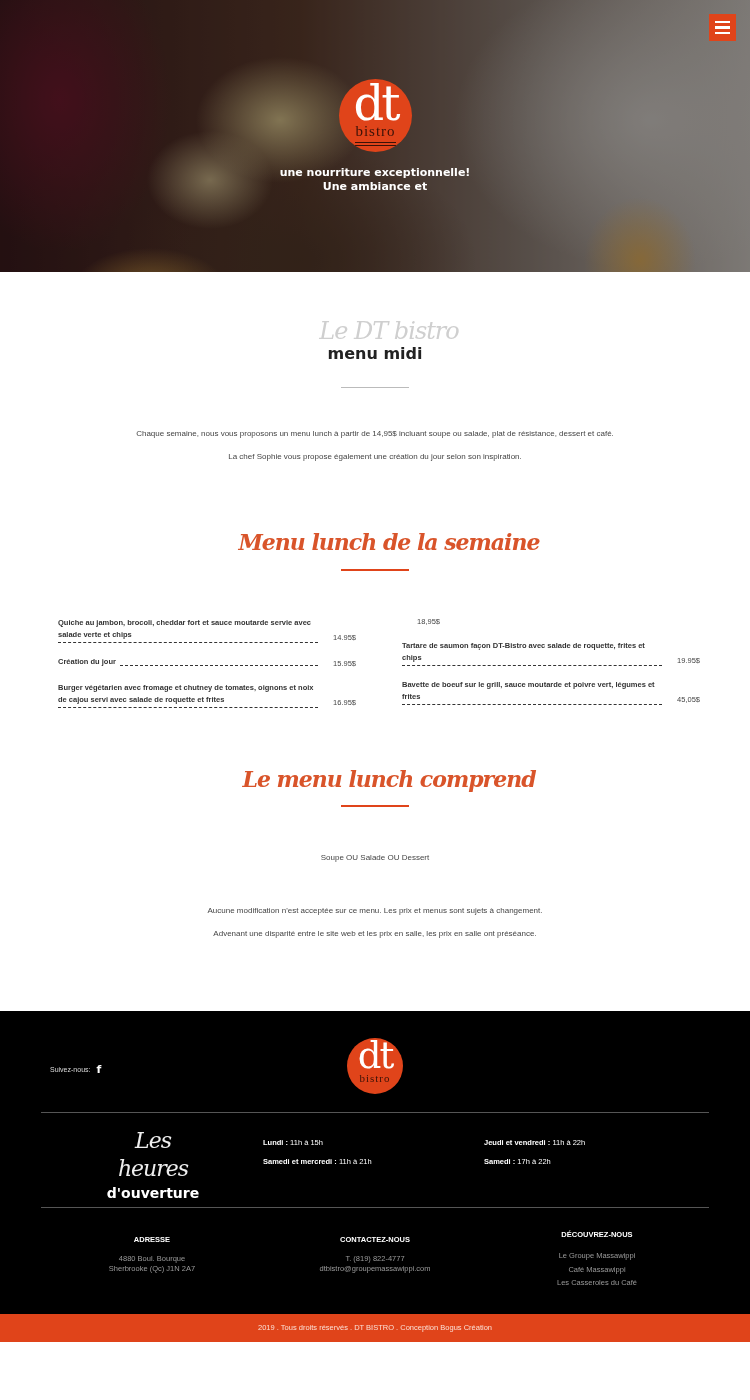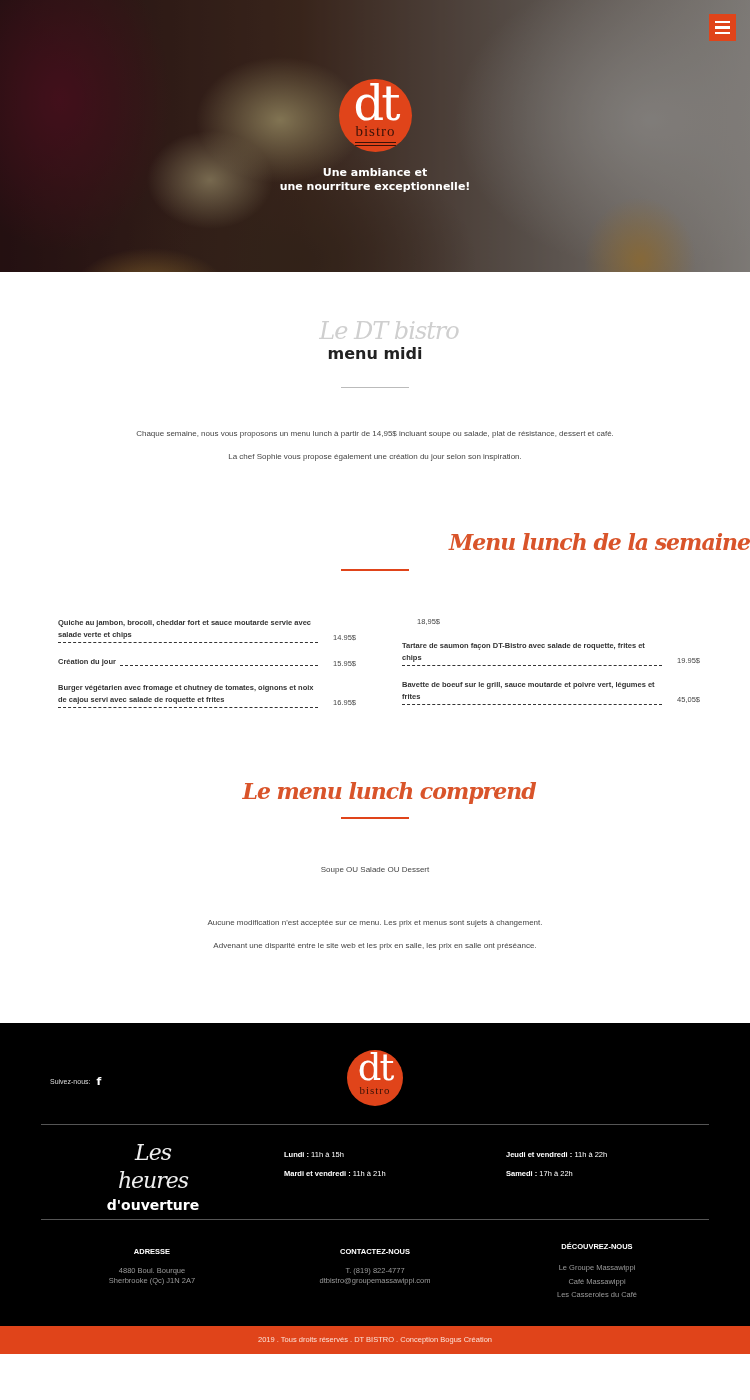--- a/index.html
+++ b/index.html
@@ -61,36 +61,36 @@
   .intro-title { font-family: "DejaVu Sans", sans-serif; font-weight: bold; font-size: 16px; color: #222; margin-top: -2px; }
   .rule-grey { width: 68px; height: 1px; background: #bbb; margin: 24px auto 0; }
   .intro-text { font-size: 8px; color: #444; margin-top: 40px; line-height: 11px; }
   .intro-text p + p { margin-top: 12px; }
 
   
   .sec-title { text-align: center; color: #d9542a; font-size: 22px; letter-spacing: -1px; }
   .rule-orange { width: 68px; height: 2px; background: #e0441a; margin: 0 auto; }
 
   .menu-sec { margin-top: 60px; }
-  .menu-sec .sec-title { line-height: 40px; text-align: right; }
+  .menu-sec .sec-title { line-height: 40px; }
   .menu-sec .rule-orange { margin-top: 7px; }
 
   .menu-grid { display: flex; justify-content: space-between; padding: 0 50px 0 58px; margin-top: 46px; }
   .menu-col { width: 298px; }
   .menu-item { display: flex; align-items: flex-end; margin-bottom: 13px; }
   .menu-item .name {
     flex: 1; font-size: 7.5px; font-weight: bold; color: #333; line-height: 12px;
     border-bottom: 1px dashed #333; padding-bottom: 1px;
   }
   .menu-item .price { width: 38px; text-align: right; font-size: 7.5px; color: #444; padding-bottom: 1px; }
   .menu-item.inline .name { display: flex; border-bottom: none; }
   .menu-item.inline .name .label { white-space: nowrap; padding-right: 4px; }
   .menu-item.inline .name .dots { flex: 1; border-bottom: 1px dashed #333; margin-bottom: 2px; }
 
-  .includes-sec { margin-top: 50px; }
+  .includes-sec { margin-top: 38px; }
   .includes-sec .sec-title { line-height: 40px; }
   .includes-sec .rule-orange { margin-top: 6px; }
   .includes-text { text-align: center; font-size: 8px; color: #444; margin-top: 46px; }
 
   .notice { text-align: center; font-size: 8px; color: #444; margin-top: 43px; line-height: 11px; }
   .notice p + p { margin-top: 12px; }
 
   
   .footer { background: #000; margin-top: 72px; height: 303px; position: relative; color: #fff; }
   .follow { position: absolute; left: 50px; top: 52px; font-size: 7px; color: #ddd; display: flex; align-items: center; gap: 6px; }
@@ -123,22 +123,22 @@
       <span></span>
       <span></span>
       <span></span>
     </div>
     <div class="logo">
       <div class="dt">dt</div>
       <div class="bistro">bistro</div>
       <div class="lines"></div>
     </div>
     <div class="tagline">
+      <div>une nourriture exceptionnelle!</div>
       <div>Une ambiance et</div>
-      <div>une nourriture exceptionnelle!</div>
     </div>
   </div>
 </header>
 
 <section class="intro">
   <div class="script intro-script">Le DT bistro</div>
   <h1 class="intro-title">menu midi</h1>
   <div class="rule-grey"></div>
   <div class="intro-text">
     <p>Chaque semaine, nous vous proposons un menu lunch à partir de 14,95$ incluant soupe ou salade, plat de résistance, dessert et café.</p>
@@ -202,25 +202,25 @@
   <div class="f-logo">
     <div class="dt">dt</div>
     <div class="bistro">bistro</div>
   </div>
   <div class="f-rule" style="top:101px"></div>
 
   <div class="hours-title">
     <div class="hours-script">Les heures</div>
     <div class="hours-bold">d'ouverture</div>
   </div>
-  <div class="hours-col" style="left:284px">
+  <div class="hours-col" style="left:263px">
     <div><b>Lundi :</b> <span>11h à 15h</span></div>
-    <div><b>Mardi et vendredi :</b> <span>11h à 21h</span></div>
-  </div>
-  <div class="hours-col" style="left:506px">
+    <div><b>Samedi et mercredi :</b> <span>11h à 21h</span></div>
+  </div>
+  <div class="hours-col" style="left:484px">
     <div><b>Jeudi et vendredi :</b> <span>11h à 22h</span></div>
     <div><b>Samedi :</b> <span>17h à 22h</span></div>
   </div>
   <div class="f-rule" style="top:196px"></div>
 
   <div class="info-col" style="left:62px; top:224px">
     <h4>ADRESSE</h4>
     <div class="line">4880 Boul. Bourque</div>
     <div class="line">Sherbrooke (Qc) J1N 2A7</div>
   </div>

